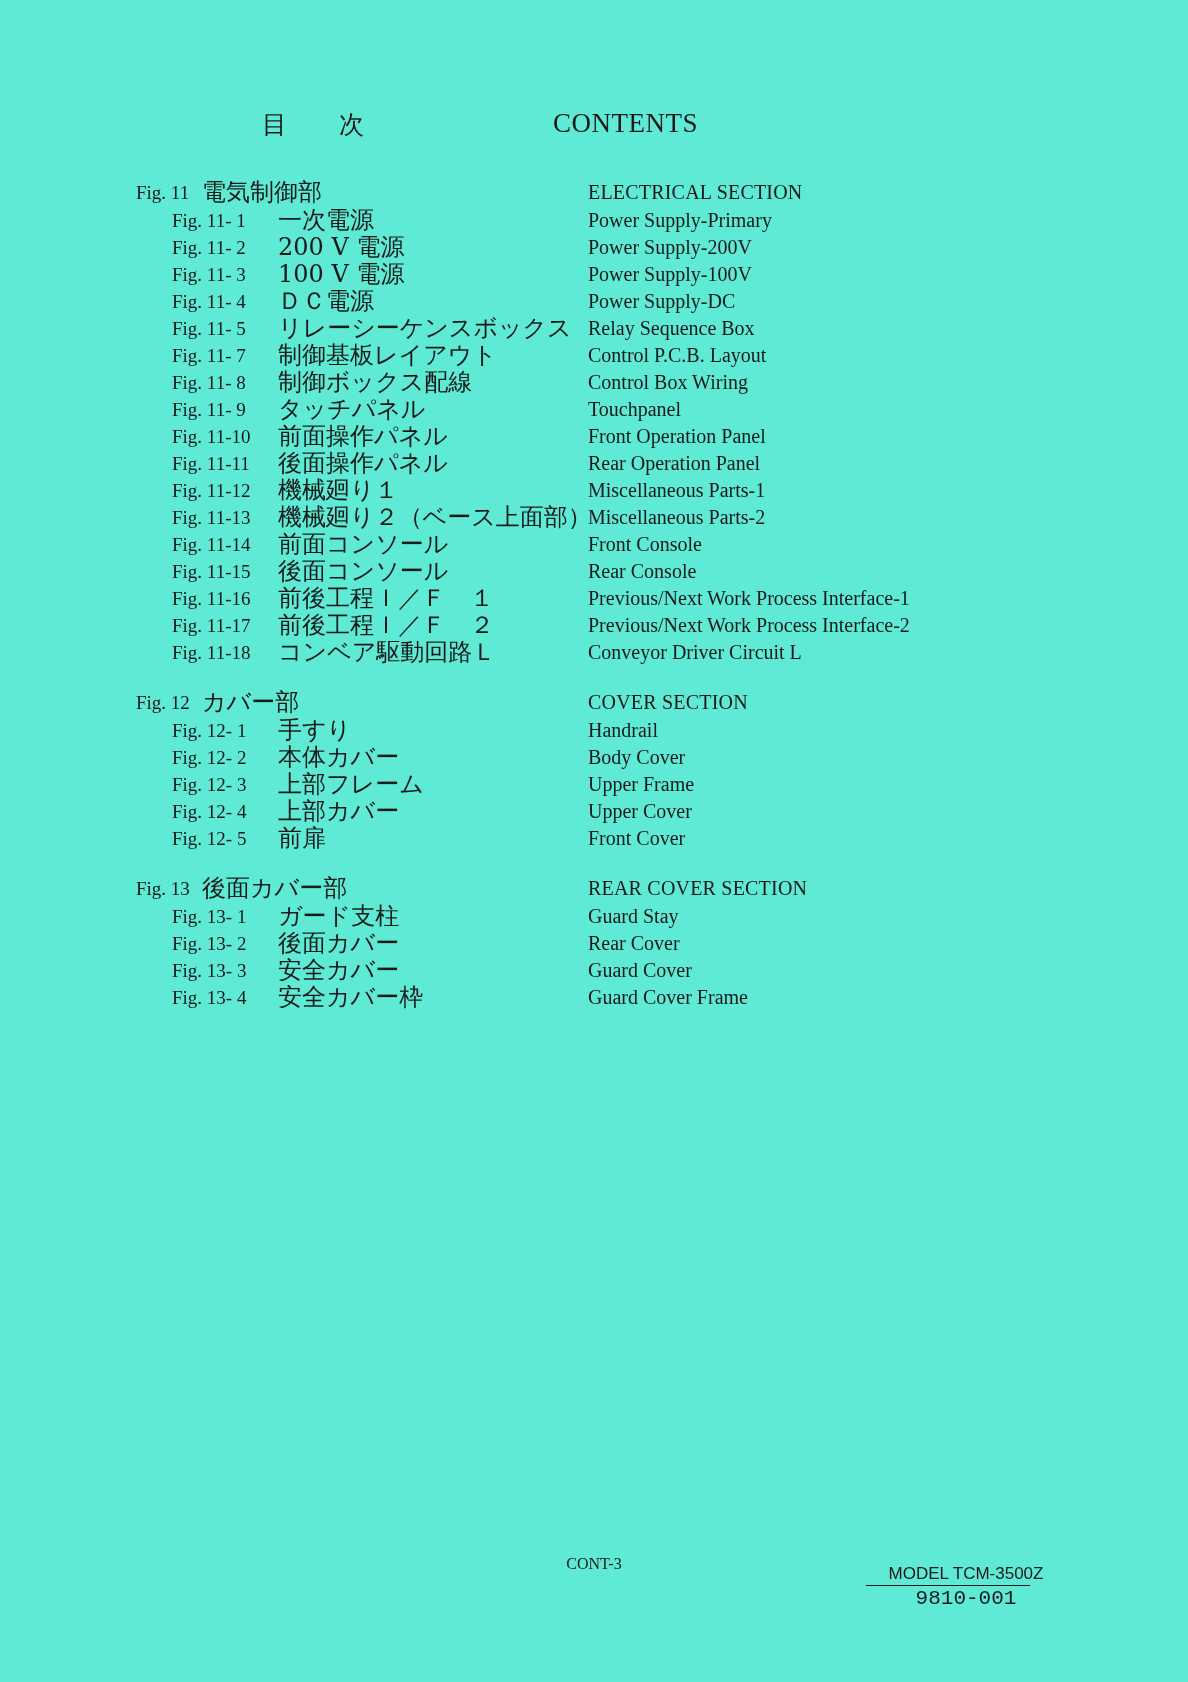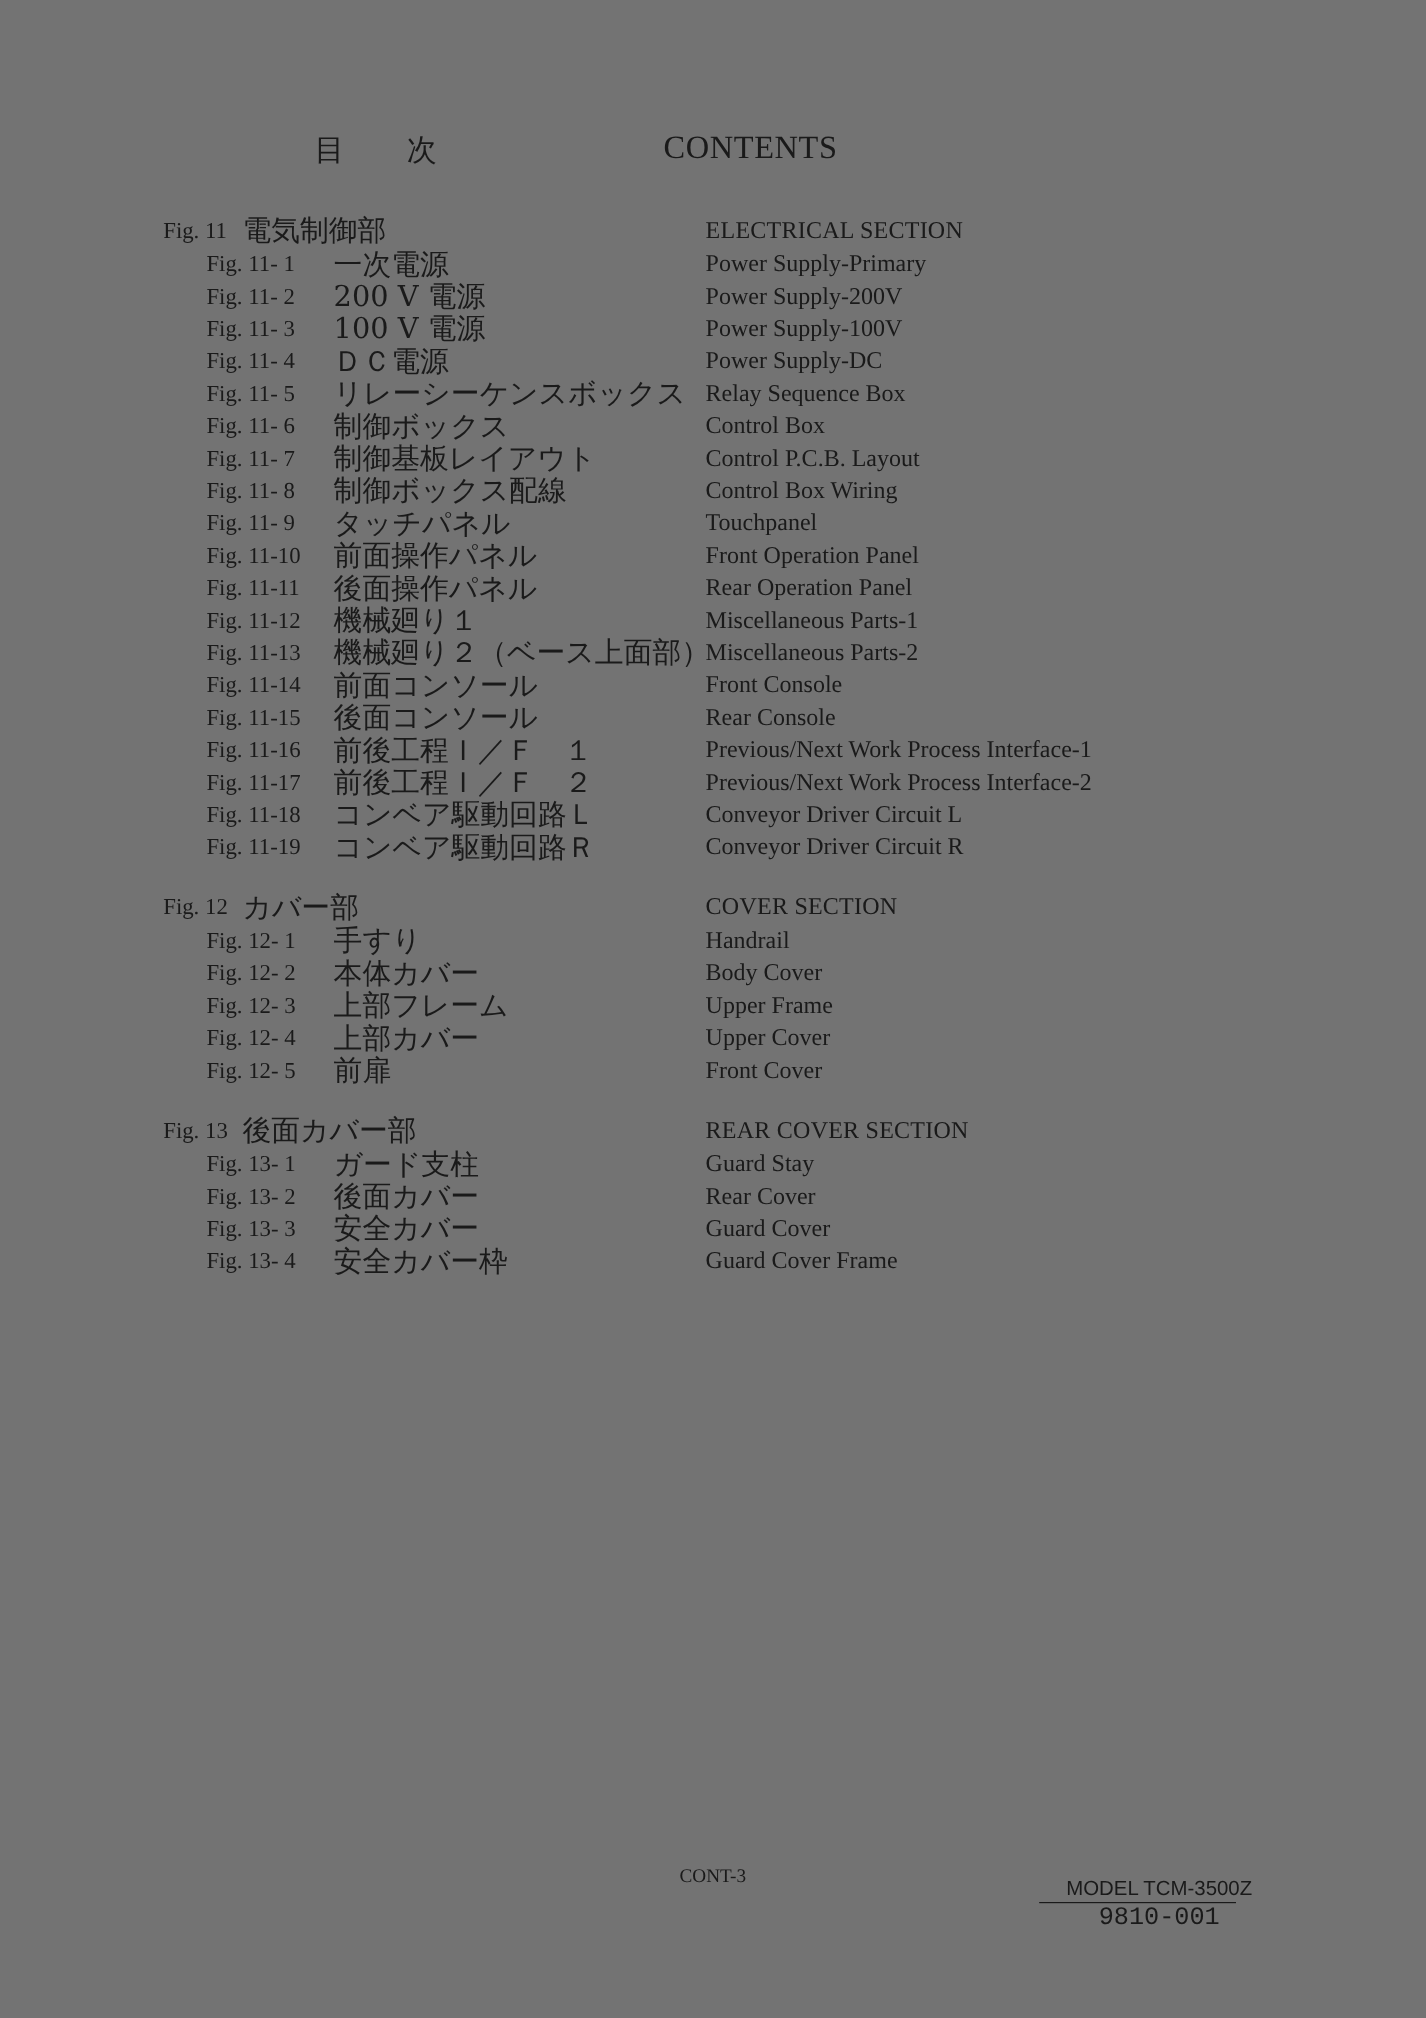--- a/index.html
+++ b/index.html
@@ -13,21 +13,21 @@
     position: relative;
     font-family: "Liberation Serif", serif;
     color: #1a1a1a;
     overflow: hidden;
   }
   .page {
     position: absolute;
     left: 0; top: 0;
     width: 1188px;
     height: 1682px;
-    background: #737373;
+    background: #5eead4;
   }
 
   
   .header {
     position: absolute;
     top: 108px;
     left: 0;
     width: 1188px;
     height: 40px;
   }
@@ -171,25 +171,20 @@
           <span class="col-fig">Fig. 11- 4</span>
           <span class="col-jp">ＤＣ電源</span>
           <span class="col-en">Power Supply-DC</span>
         </div>
         <div class="row item">
           <span class="col-fig">Fig. 11- 5</span>
           <span class="col-jp">リレーシーケンスボックス</span>
           <span class="col-en">Relay Sequence Box</span>
         </div>
         <div class="row item">
-          <span class="col-fig">Fig. 11- 6</span>
-          <span class="col-jp">制御ボックス</span>
-          <span class="col-en">Control Box</span>
-        </div>
-        <div class="row item">
           <span class="col-fig">Fig. 11- 7</span>
           <span class="col-jp">制御基板レイアウト</span>
           <span class="col-en">Control P.C.B. Layout</span>
         </div>
         <div class="row item">
           <span class="col-fig">Fig. 11- 8</span>
           <span class="col-jp">制御ボックス配線</span>
           <span class="col-en">Control Box Wiring</span>
         </div>
         <div class="row item">
@@ -234,25 +229,20 @@
         </div>
         <div class="row item">
           <span class="col-fig">Fig. 11-17</span>
           <span class="col-jp">前後工程Ｉ／Ｆ　２</span>
           <span class="col-en">Previous/Next Work Process Interface-2</span>
         </div>
         <div class="row item">
           <span class="col-fig">Fig. 11-18</span>
           <span class="col-jp">コンベア駆動回路Ｌ</span>
           <span class="col-en">Conveyor Driver Circuit L</span>
-        </div>
-        <div class="row item">
-          <span class="col-fig">Fig. 11-19</span>
-          <span class="col-jp">コンベア駆動回路Ｒ</span>
-          <span class="col-en">Conveyor Driver Circuit R</span>
         </div>
       </div>
       <div class="group">
         <div class="row section">
           <span class="col-fig">Fig. 12</span>
           <span class="col-jp">カバー部</span>
           <span class="col-en">COVER SECTION</span>
         </div>
         <div class="row item">
           <span class="col-fig">Fig. 12- 1</span>

